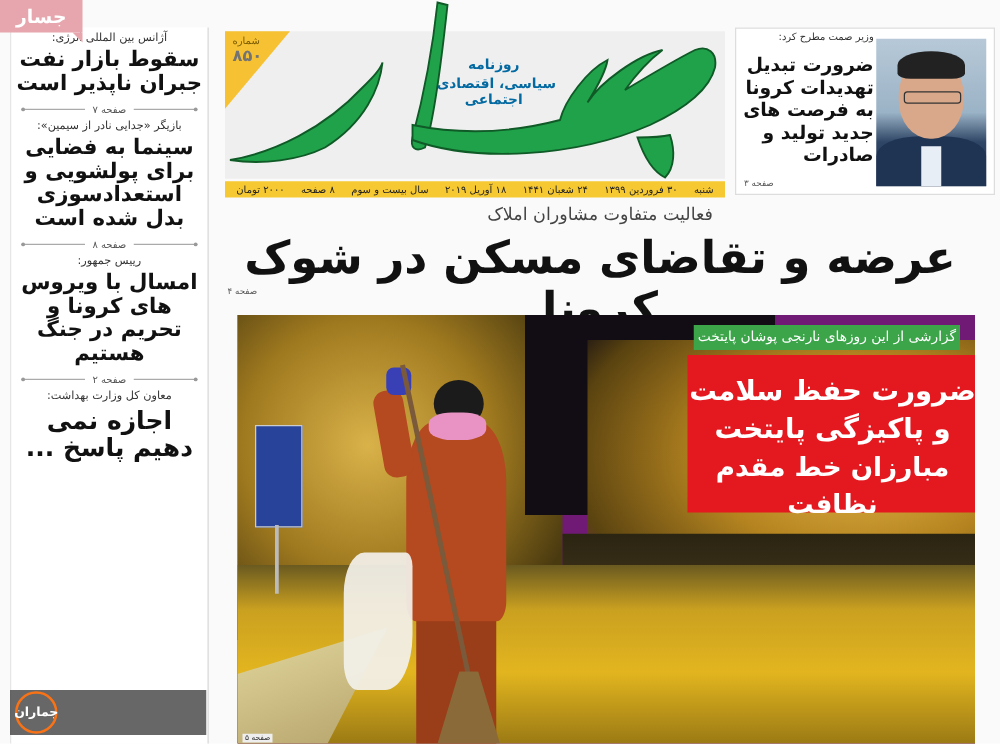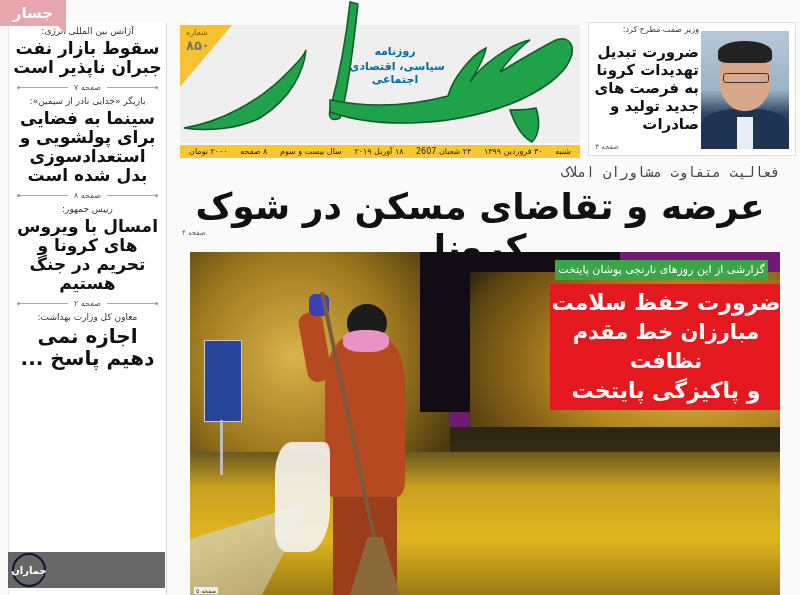--- a/index.html
+++ b/index.html
@@ -13,21 +13,21 @@
   .h-md{font-size:17px;}
   .divider{display:flex;align-items:center;gap:6px;margin:6px 8px 2px;font-size:8px;color:#555;}
   .divider .line{flex:1;height:1px;background:#aaa;position:relative;}
   .divider .line::after{content:"";position:absolute;top:-1px;width:3px;height:3px;border-radius:50%;background:#999;}
   .divider .line.r::after{right:0;}
   .divider .line.l::after{left:0;}
   .corner-badge{position:absolute;left:0;top:0;width:66px;height:26px;background:#e7a5ad;color:#fff;font-weight:bold;font-size:15px;display:flex;align-items:center;justify-content:center;direction:rtl;z-index:5;}
   .corner-badge::after{content:"";position:absolute;right:-0px;bottom:-8px;border-top:8px solid #e7a5ad;border-left:8px solid transparent;}
   
   .watermark{position:absolute;left:8px;top:552px;width:157px;height:36px;background:rgba(60,60,60,0.78);display:flex;align-items:center;gap:6px;z-index:6;}
-  .wm-logo{width:30px;height:30px;border-radius:50%;border:2px solid #0f172a;margin-left:4px;display:flex;align-items:center;justify-content:center;color:#fff;font-size:10px;font-weight:bold;}
+  .wm-logo{width:30px;height:30px;border-radius:50%;border:2px solid #f97316;margin-left:4px;display:flex;align-items:center;justify-content:center;color:#fff;font-size:10px;font-weight:bold;}
   .wm-text{color:#f2f2f2;font-size:11px;line-height:1.25;font-family:"Liberation Sans",sans-serif;}
   
   .masthead{position:absolute;left:180px;top:25px;width:400px;height:118px;background:#efefef;}
   .issue-tri{position:absolute;left:0;top:0;width:0;height:0;border-top:62px solid #f6c233;border-right:52px solid transparent;}
   .issue-label{position:absolute;left:6px;top:3px;font-size:8px;color:#7a5b00;direction:rtl;}
   .issue-num{position:absolute;left:6px;top:13px;font-size:13px;color:#737373;font-weight:bold;}
   .paper-type{position:absolute;left:150px;top:20px;width:130px;text-align:center;direction:rtl;font-weight:bold;color:#0369a1;}
   .paper-type .t1{font-size:11px;}
   .paper-type .t2{font-size:11px;margin-top:2px;}
   .logo-svg{position:absolute;left:180px;top:0;width:400px;height:145px;pointer-events:none;}
@@ -38,21 +38,21 @@
   .teaser .kicker{position:absolute;right:96px;top:2px;margin:0;font-size:8px;}
   .teaser-head{position:absolute;right:96px;top:20px;width:110px;font-weight:bold;font-size:15px;line-height:1.2;text-align:right;color:#111;}
   .teaser-page{position:absolute;right:176px;top:120px;font-size:7px;color:#555;}
   .teaser-photo{position:absolute;left:112px;top:8px;width:88px;height:118px;background:linear-gradient(180deg,#b7c9d8 0%,#9bb3c6 50%,#2f4666 70%,#1d2f4c 100%);overflow:hidden;}
   .face{position:absolute;left:18px;top:16px;width:52px;height:64px;border-radius:45% 45% 48% 48%;background:#d9a88a;}
   .hair{position:absolute;left:17px;top:10px;width:54px;height:22px;border-radius:50% 50% 20% 20%;background:#222;}
   .glasses{position:absolute;left:22px;top:42px;width:44px;height:8px;border:1.5px solid #333;border-radius:3px;}
   .suit{position:absolute;left:0;bottom:0;width:88px;height:40px;background:#1f3352;border-radius:40% 40% 0 0;}
   .shirt{position:absolute;left:36px;bottom:0;width:16px;height:32px;background:#e8eef6;}
   
-  .main-kicker{position:absolute;left:180px;top:164px;width:600px;text-align:right;direction:rtl;font-size:14px;color:#444;font-family:Liberation Mono, monospace;}
+  .main-kicker{position:absolute;left:180px;top:164px;width:600px;text-align:center;direction:rtl;font-size:14px;color:#444;}
   .main-head{position:absolute;left:180px;top:186px;width:600px;text-align:center;direction:rtl;font-size:36px;font-weight:bold;color:#111;letter-spacing:-0.5px;}
   .main-page{position:absolute;left:182px;top:229px;font-size:7px;color:#555;}
   
   .photo{position:absolute;left:190px;top:252px;width:590px;height:343px;overflow:hidden;background:#701a75;}
   .ph-trees{position:absolute;left:0;top:0;width:260px;height:260px;background:radial-gradient(ellipse at 40% 40%,#d9b24a 0%,#a07a1f 45%,#4a3a10 80%);}
   .ph-sky{position:absolute;left:230px;top:0;width:200px;height:160px;background:#120d14;}
   .ph-trees2{position:absolute;left:280px;top:20px;width:310px;height:230px;background:radial-gradient(ellipse at 70% 40%,#e5b64a 0%,#b58420 40%,#5a4310 75%,transparent 90%);}
   .ph-road{position:absolute;left:0;top:200px;width:590px;height:143px;background:linear-gradient(180deg,#6a5a20 0%,#caa020 25%,#e2b51f 60%,#9b7a14 100%);}
   .ph-hedge{position:absolute;left:260px;top:175px;width:330px;height:35px;background:linear-gradient(180deg,#2a2412,#3b3018);}
   .ph-curb{position:absolute;left:0;top:250px;width:120px;height:93px;background:linear-gradient(160deg,#e4d9a0,#b5a36a);clip-path:polygon(0 40%,100% 0,60% 100%,0 100%);}
@@ -62,21 +62,21 @@
   .w-body{position:absolute;left:30px;top:45px;width:80px;height:160px;background:#b5491f;border-radius:30% 30% 10% 10%;}
   .w-head{position:absolute;left:52px;top:12px;width:40px;height:38px;border-radius:50%;background:#1b1b1b;}
   .w-scarf{position:absolute;left:48px;top:38px;width:46px;height:22px;background:#e893c4;border-radius:40%;}
   .w-arm{position:absolute;left:8px;top:20px;width:24px;height:70px;background:#b5491f;transform:rotate(-10deg);border-radius:10px;}
   .w-glove{position:absolute;left:14px;top:2px;width:20px;height:22px;background:#3940b5;border-radius:6px;}
   .w-legs{position:absolute;left:38px;top:200px;width:64px;height:103px;background:#9a3d19;}
   .w-broom{position:absolute;left:25px;top:0;width:4px;height:300px;background:#7a5a3a;transform:rotate(-12deg);transform-origin:top;}
   .w-bag{position:absolute;left:-20px;top:150px;width:55px;height:110px;background:#f2f0ea;border-radius:30% 10% 40% 20%;opacity:.93;}
   .w-bristles{position:absolute;left:55px;top:245px;width:50px;height:58px;background:#8b6a3a;clip-path:polygon(35% 0,65% 0,100% 100%,0 100%);}
   .ph-green{position:absolute;left:365px;top:8px;width:213px;height:20px;background:#3ca54a;color:#fff;font-size:11px;direction:rtl;text-align:center;line-height:20px;}
-  .ph-red{position:absolute;left:360px;top:32px;width:232px;height:126px;background:#e3191f;color:#fff;direction:rtl;text-align:center;font-weight:bold;font-size:22px;line-height:1.38;padding-top:4px;box-sizing:border-box;}
+  .ph-red{position:absolute;left:360px;top:32px;width:232px;height:126px;background:#e3191f;color:#fff;direction:rtl;text-align:center;font-weight:bold;font-size:22px;line-height:1.38;padding-top:15px;box-sizing:border-box;}
   .photo-credit{position:absolute;left:4px;top:335px;font-size:6px;color:#333;background:#eee;padding:0 2px;}
 </style>
 </head>
 <body>
 
 <div class="page">
 
   <div class="corner-badge">جسار</div>
 
   <div class="left-col">
@@ -134,21 +134,21 @@
       <path d="M4 128 C40 122 80 102 110 70 C118 62 124 56 126 50 C124 70 112 98 80 118 C60 128 30 132 4 128 Z"></path>
 
       <path d="M150 112 C200 130 280 126 340 100 C370 86 388 70 392 54 C394 42 386 36 376 40 C360 48 340 60 320 72 C330 58 342 46 350 40 C330 44 300 66 290 82 C300 66 305 55 306 48 C290 56 272 80 268 96 C230 106 190 108 150 100 Z"></path>
 
       <path d="M330 110 C336 128 344 138 352 142 C360 134 360 120 356 108 C348 110 338 110 330 110 Z"></path>
     </g>
   </svg>
   <div class="dateline">
     <span>شنبه</span>
     <span>۳۰ فروردین ۱۳۹۹</span>
-    <span>۲۴ شعبان 2607</span>
+    <span>۲۴ شعبان ۱۴۴۱</span>
     <span>۱۸ آوریل ۲۰۱۹</span>
     <span>سال بیست و سوم</span>
     <span>۸ صفحه</span>
     <span>۲۰۰۰ تومان</span>
   </div>
 
   <div class="teaser">
     <div class="kicker">وزیر صمت مطرح کرد:</div>
     <div class="teaser-head">ضرورت تبدیل تهدیدات کرونا به فرصت های جدید تولید و صادرات</div>
     <div class="teaser-page">صفحه ۳</div>
@@ -181,19 +181,19 @@
       <div class="w-glove"></div>
       <div class="w-head"></div>
       <div class="w-scarf"></div>
       <div class="w-bag"></div>
       <div class="w-broom"></div>
       <div class="w-bristles"></div>
     </div>
     <div class="ph-green">گزارشی از این روزهای نارنجی پوشان پایتخت</div>
     <div class="ph-red">
       <div>ضرورت حفظ سلامت</div>
+      <div>و پاکیزگی پایتخت</div>
       <div style="font-size:21px">مبارزان خط مقدم نظافت</div>
-      <div>و پاکیزگی پایتخت</div>
     </div>
     <div class="photo-credit">صفحه ۵</div>
   </div>
 
 </div>
 
 </body></html>

